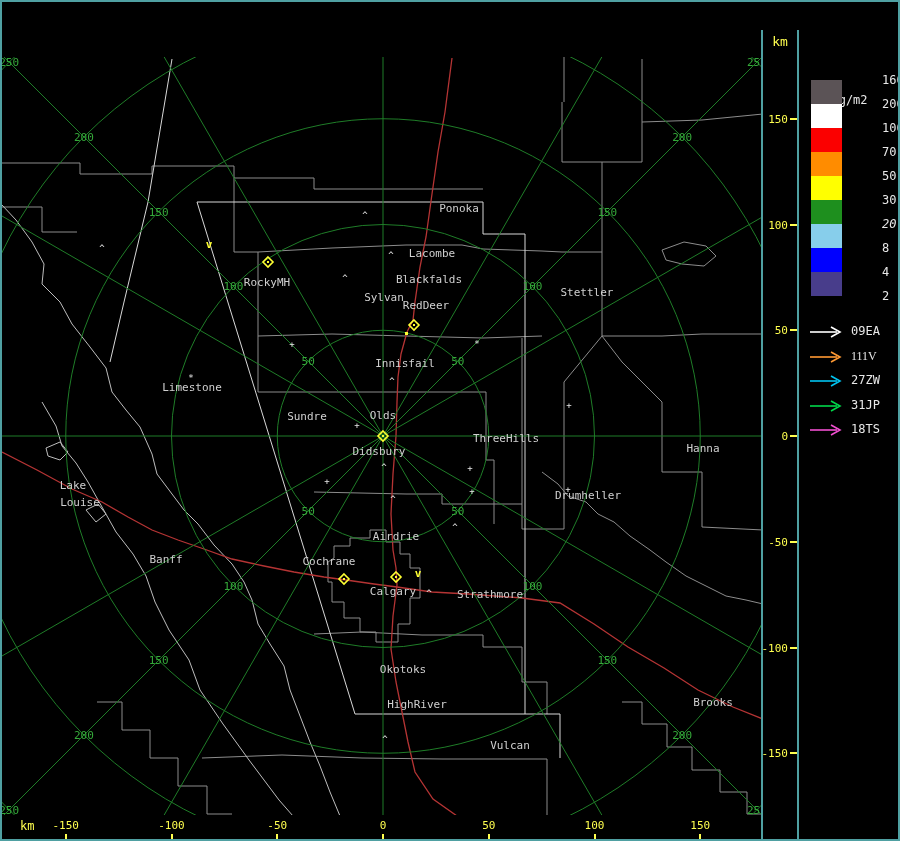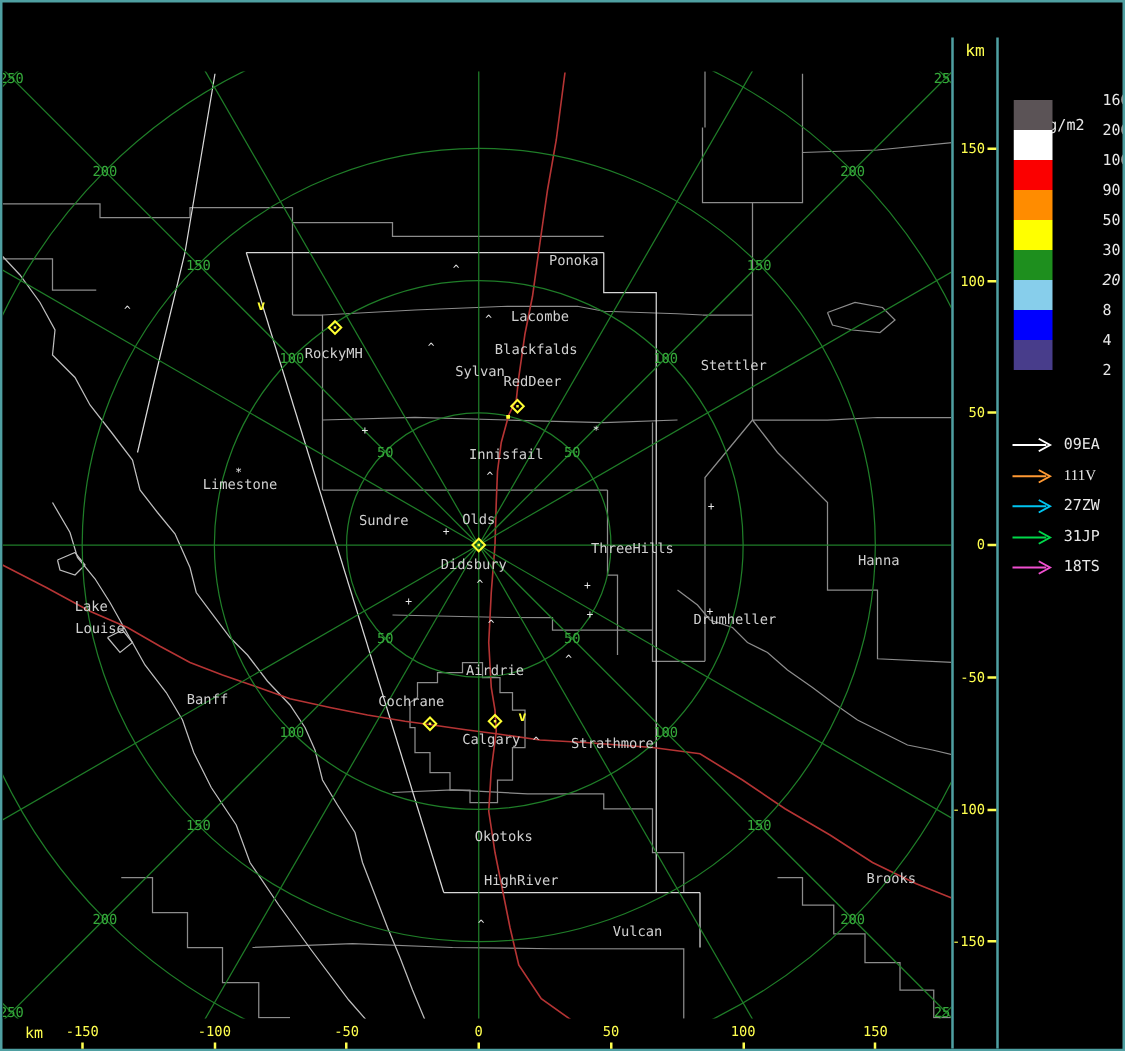--- a/index.html
+++ b/index.html
@@ -18,21 +18,21 @@
   .btick{position:absolute;top:17px;width:2px;height:6px;background:#ffff4f;}
   .rightstrip{position:absolute;left:759px;top:28px;width:38px;height:809px;
        border-left:2px solid #4fa0a2;border-right:2px solid #4fa0a2;color:#ffff4f;}
   .rightstrip .unit{position:absolute;left:0;top:4px;width:100%;text-align:center;font-size:13px;}
   .rtick-label{position:absolute;right:9px;transform:translateY(-50%);font-size:11px;color:#ffff4f;}
   .rtick{position:absolute;right:0;width:7px;height:2px;background:#ffff4f;transform:translateY(-50%);}
   .legendpanel{position:absolute;left:797px;top:28px;width:101px;height:809px;color:#e8e8e8;}
   .legendpanel .unit{position:absolute;left:0;top:16px;width:100%;text-align:center;font-size:12px;color:#e8e8e8;margin-top:47px;}
   .swatch{position:absolute;left:12px;width:31px;height:24px;}
   .swatch-label{position:absolute;left:52px;transform:translateY(-50%);font-size:12px;color:#e8e8e8;margin-left:31px;}
-  .radar-row{position:absolute;left:0;width:100%;height:12px;margin-top:24px;}
+  .radar-row{position:absolute;left:0;width:100%;height:12px;}
   .radar-row svg{position:absolute;left:10px;top:-5px;}
   .radar-id{position:absolute;left:52px;top:-7px;font-size:12px;color:#e8e8e8;}
   text{font-family:"DejaVu Sans Mono",monospace;}
 </style>
 </head>
 <body>
 
 <div id="app">
 
   <div class="map">
@@ -224,21 +224,21 @@
         <div class="swatch" style="top: 98px; background: rgb(251, 0, 0);"></div>
         <div class="swatch" style="top: 122px; background: rgb(255, 140, 0);"></div>
         <div class="swatch" style="top: 146px; background: rgb(255, 255, 0);"></div>
         <div class="swatch" style="top: 170px; background: rgb(30, 143, 30);"></div>
         <div class="swatch" style="top: 194px; background: rgb(135, 206, 235);"></div>
         <div class="swatch" style="top: 218px; background: rgb(0, 0, 255);"></div>
         <div class="swatch" style="top: 242px; background: rgb(72, 61, 139);"></div>
         <div class="swatch-label" style="top: 50px;">160</div>
         <div class="swatch-label" style="top: 74px;">200</div>
         <div class="swatch-label" style="top: 98px;">100</div>
-        <div class="swatch-label" style="top: 122px;">90</div>
+        <div class="swatch-label" style="top: 122px;">70</div>
         <div class="swatch-label" style="top: 146px;">50</div>
         <div class="swatch-label" style="top: 170px;">30</div>
         <div class="swatch-label" style="top: 194px; font-style: italic;">20</div>
         <div class="swatch-label" style="top: 218px;">8</div>
         <div class="swatch-label" style="top: 242px;">4</div>
         <div class="swatch-label" style="top: 266px;">2</div>
       </div>
     <div id="radars">
         <div class="radar-row" style="top: 301px;">
           <svg width="36" height="12" viewBox="0 0 36 12">

